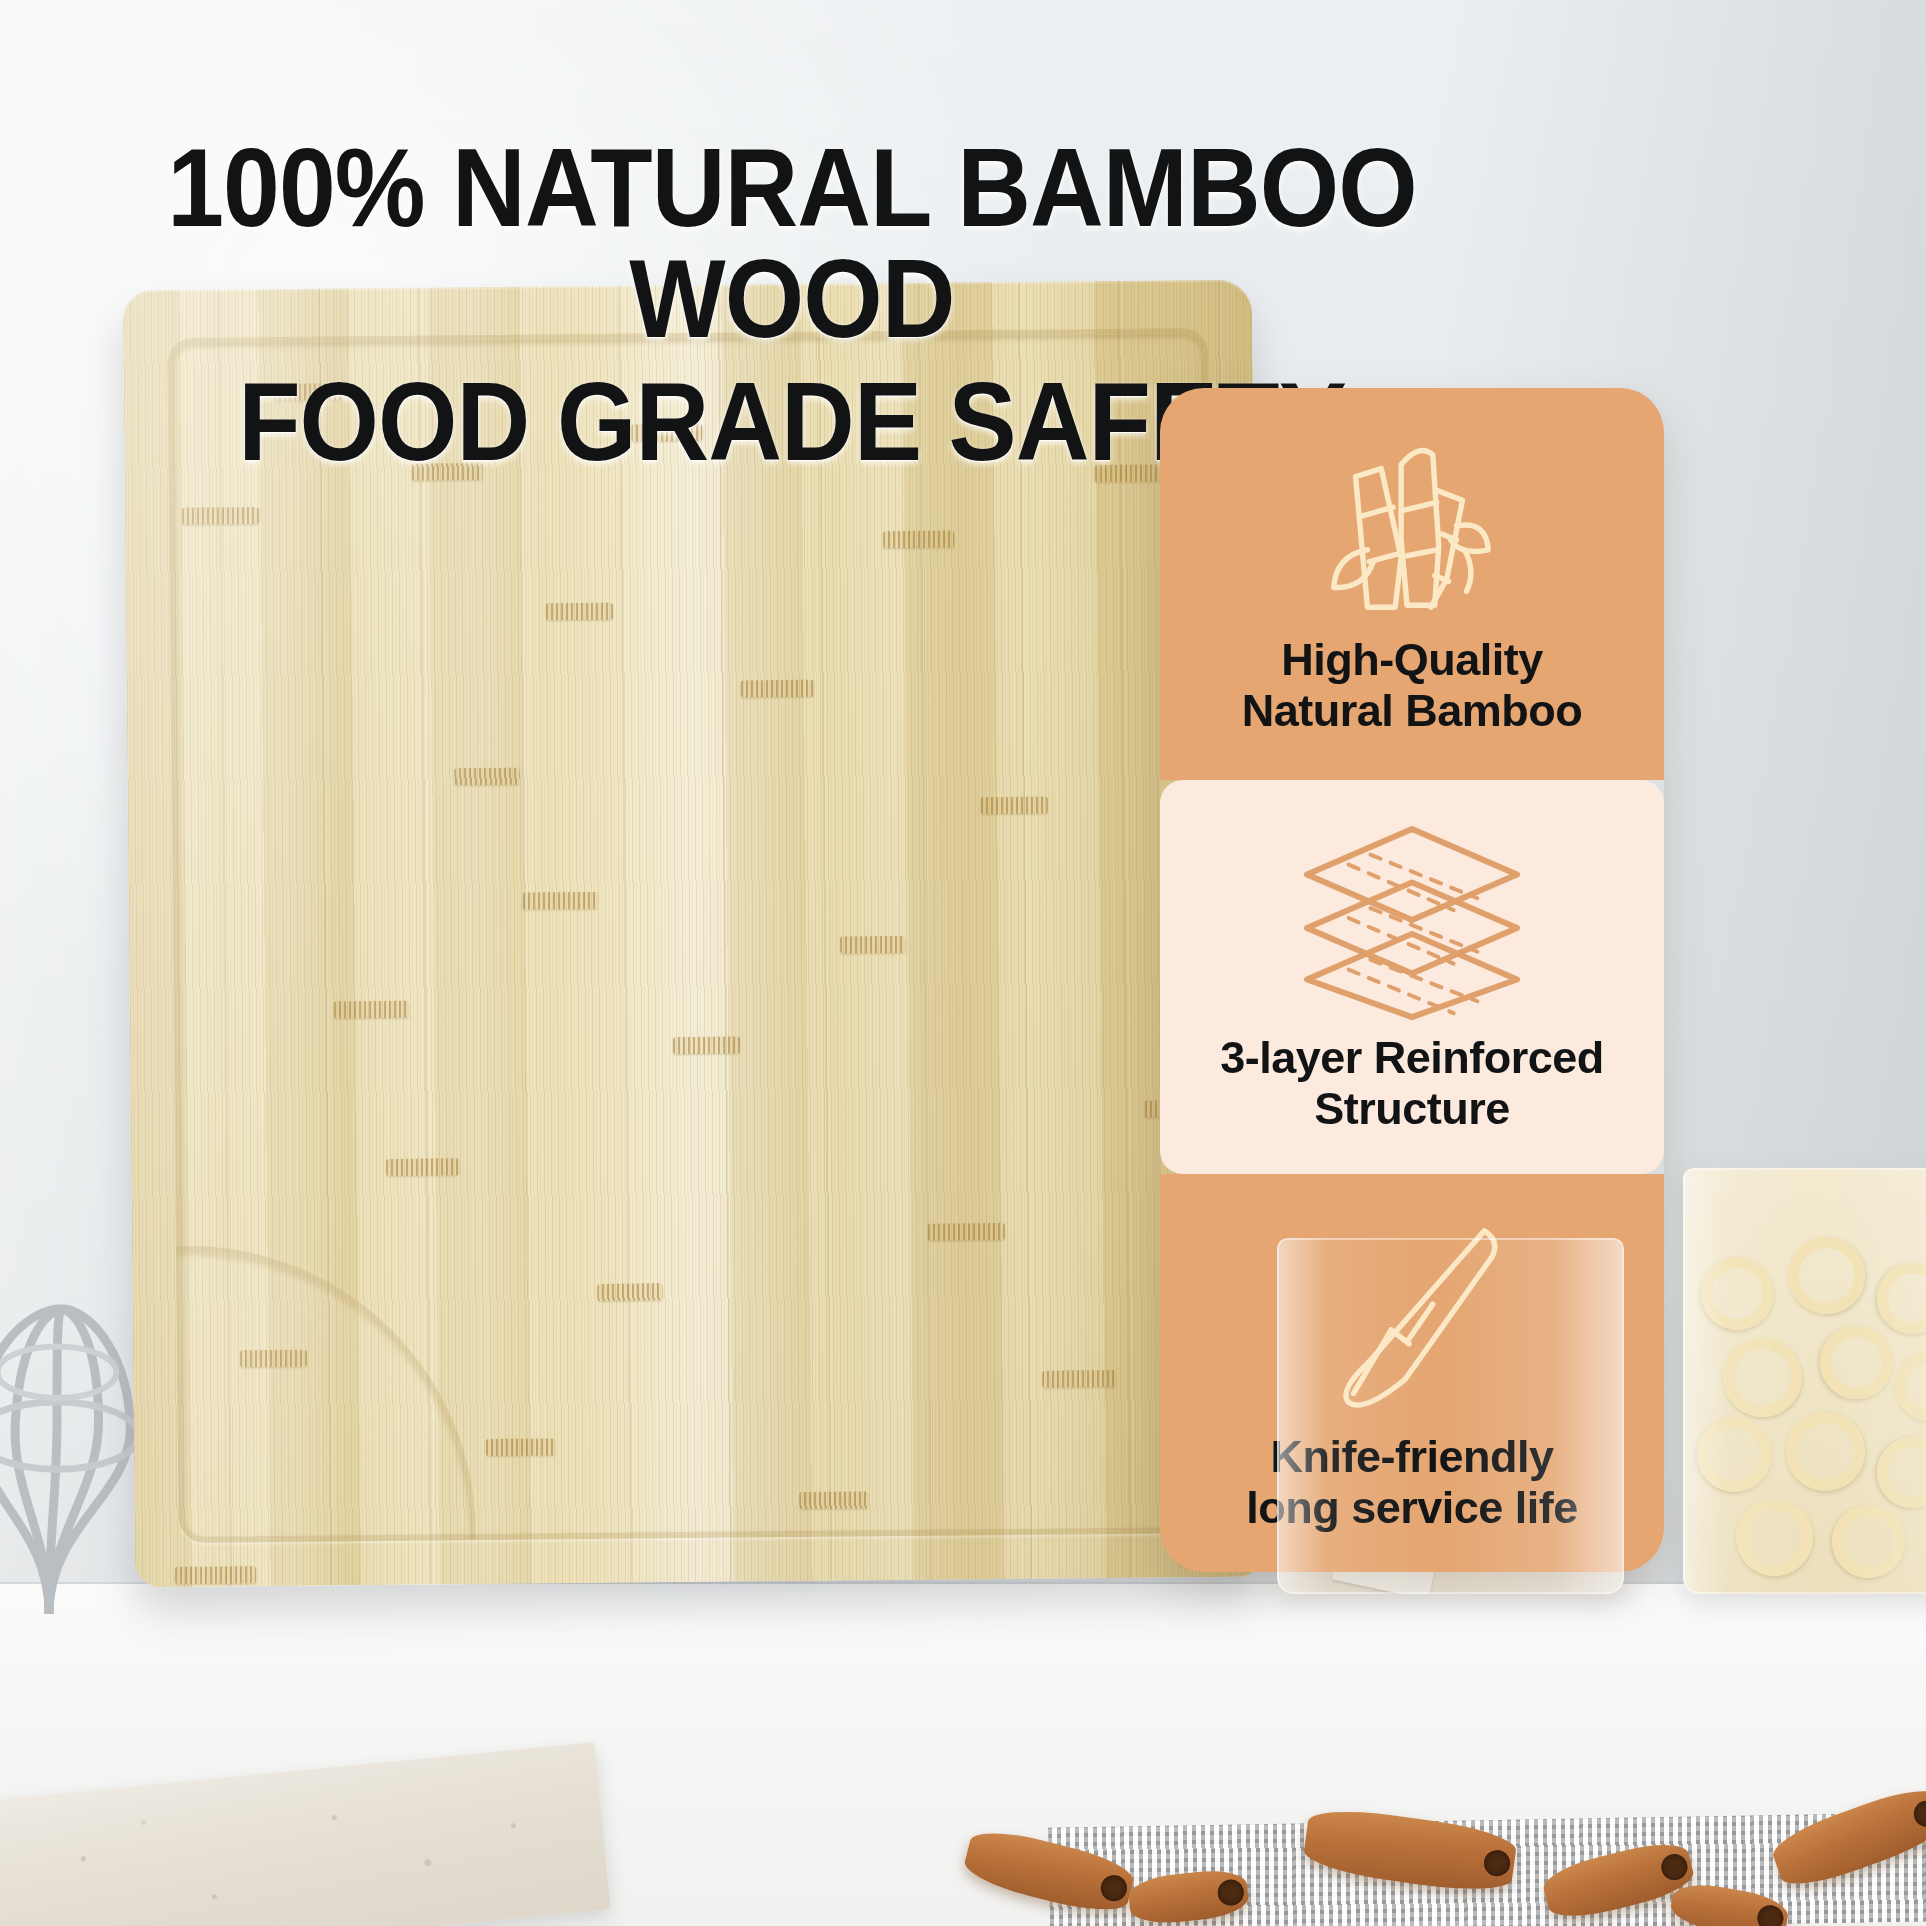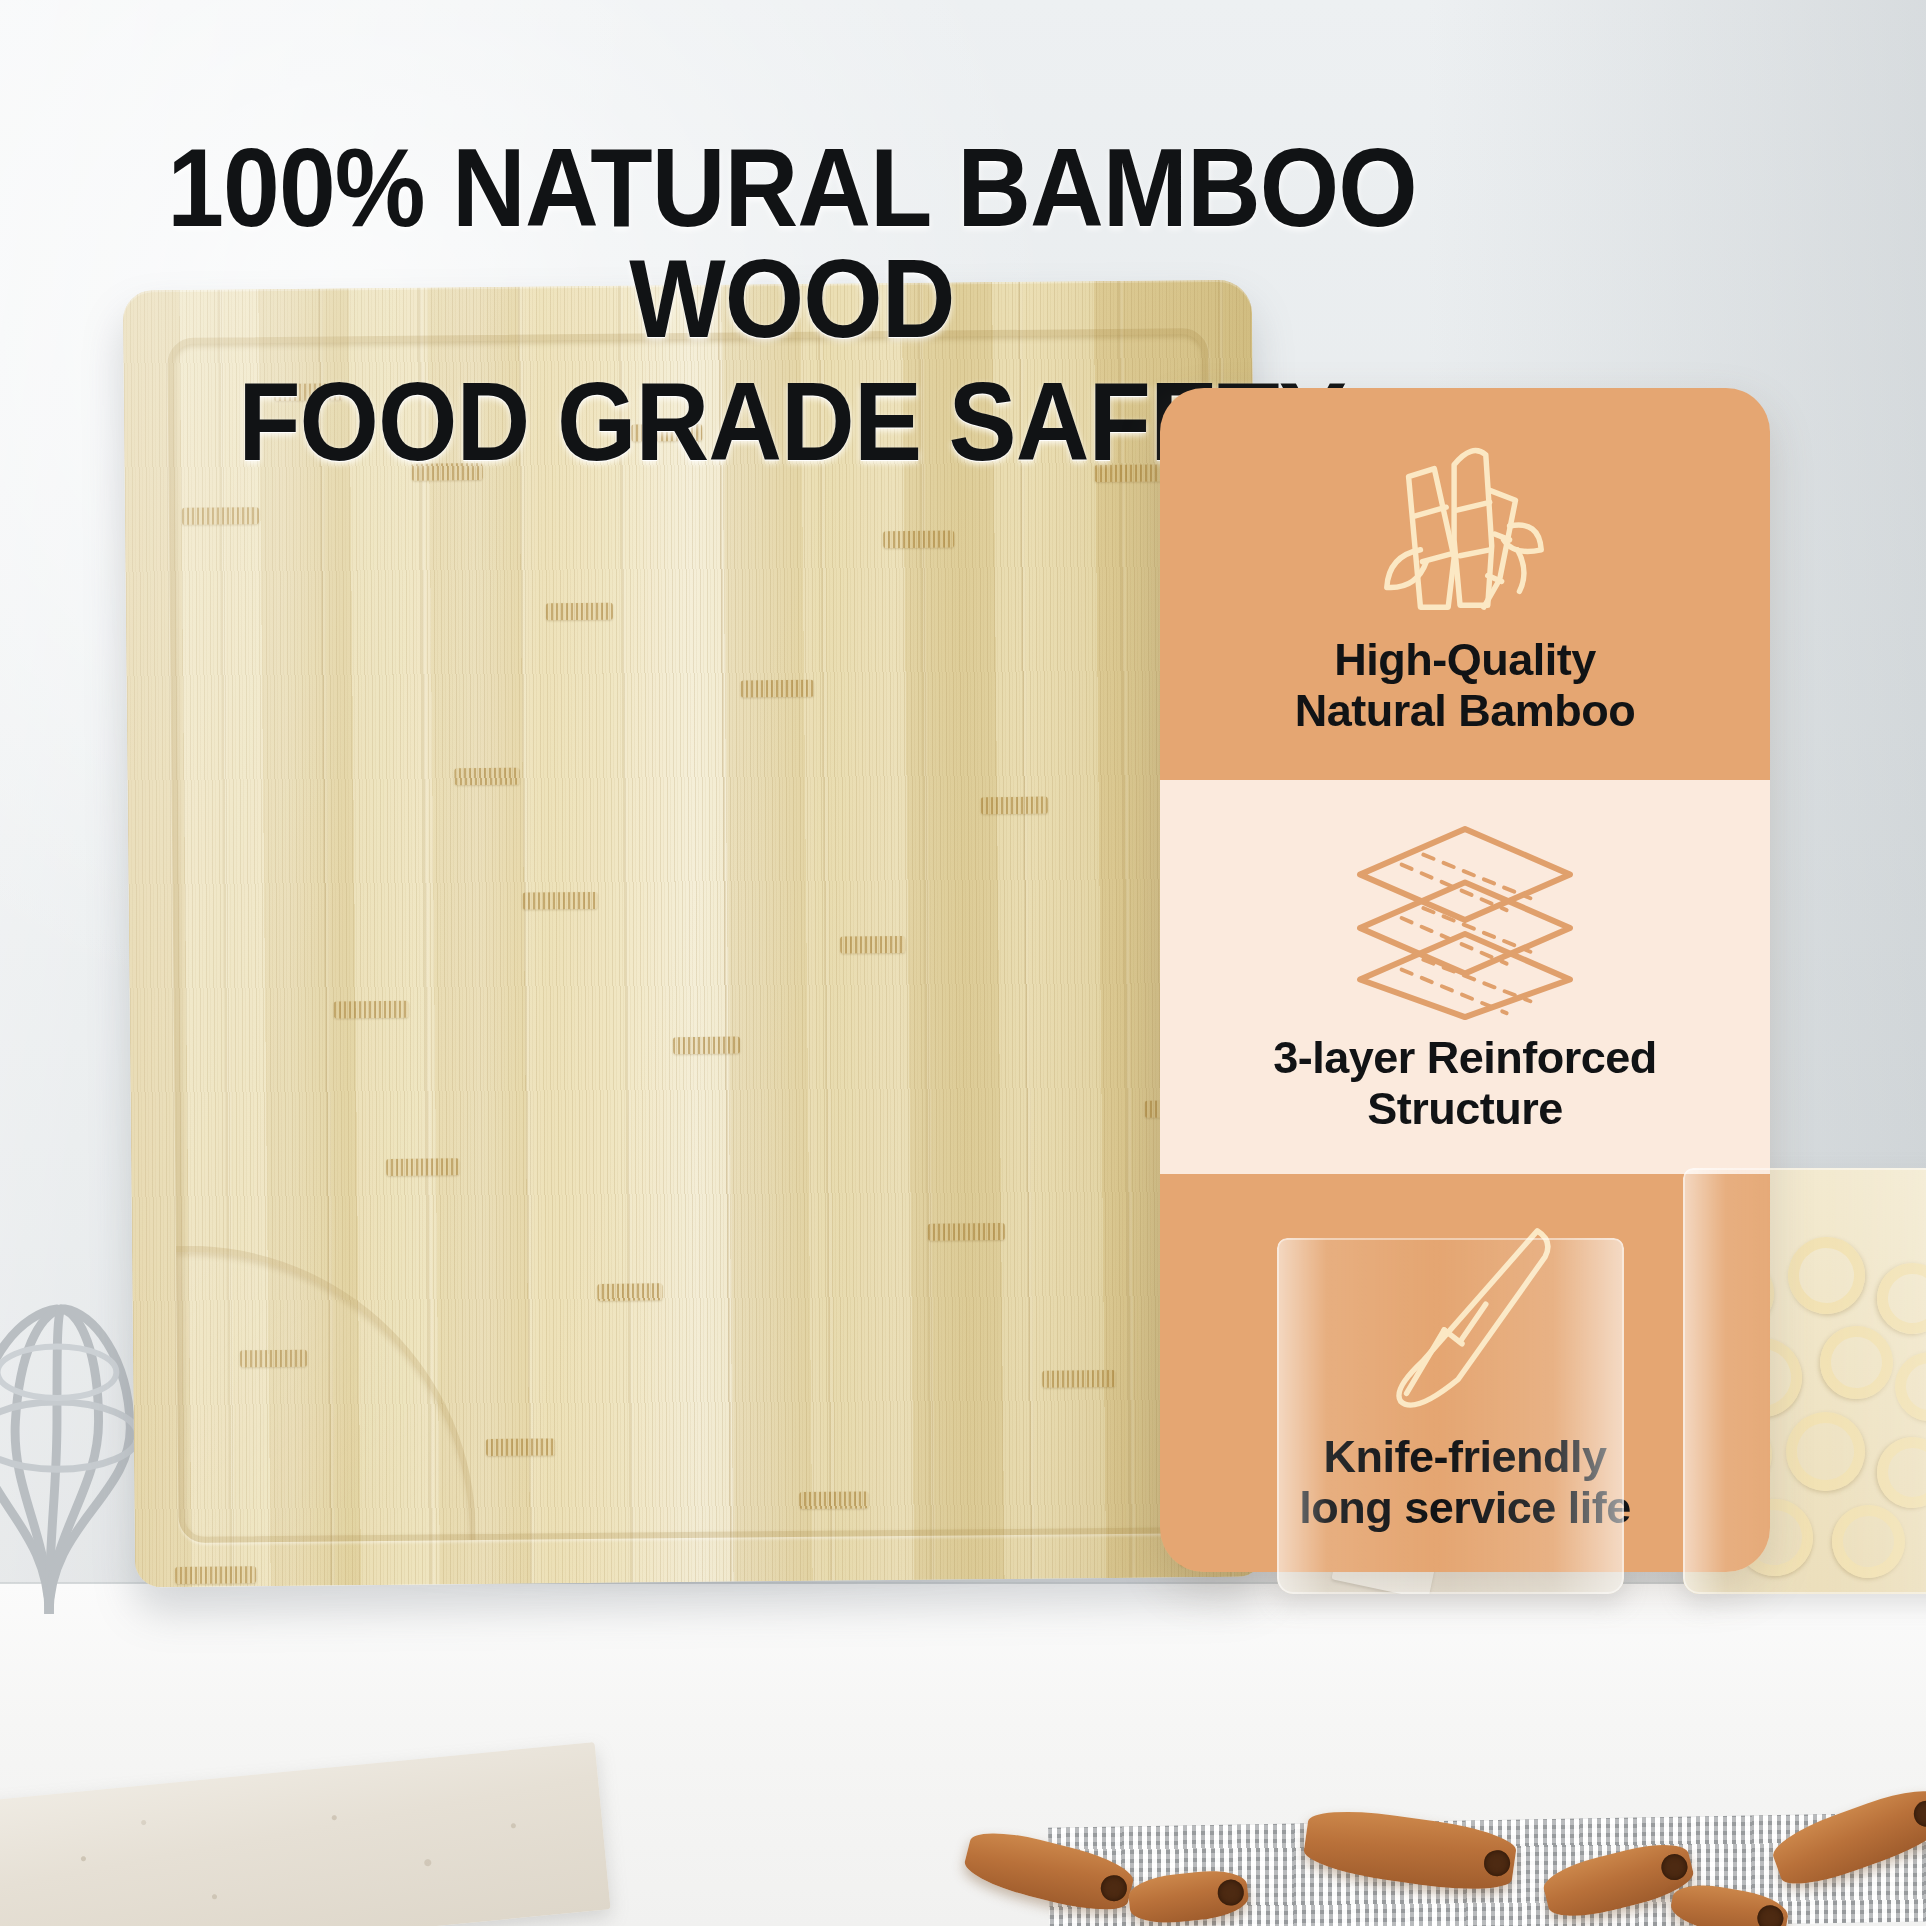--- a/index.html
+++ b/index.html
@@ -198,33 +198,33 @@
     transform:scaleX(.92);
     transform-origin:50% 0;
     text-shadow:0 3px 7px rgba(255,255,255,.85), 0 1px 0 rgba(255,255,255,.9);
     white-space:pre-line;
   }
   #headline .l2{ display:block; margin-top:12px; }
 
   
   #panel{
     position:absolute; left:1160px; top:388px;
-    width:610px; height:1184px;
+    width:504px; height:1184px;
     border-radius:44px;
     overflow:hidden;
     box-shadow:0 18px 44px rgba(120,100,80,.22);
   }
   .card{
     position:relative;
     display:flex; flex-direction:column;
     align-items:center; justify-content:center;
     width:100%;
   }
   .card.tan{ background:#e5a672; }
-  .card.cream{ background:#fbeadd; }
+  .card.cream{ background:#fbeadd;border-radius:23px; }
   #card1{ height:392px; }
   #card2{ height:394px; }
   #card3{ height:398px; }
 
   .cardIcon{ display:block; margin-bottom:6px; }
   .cardLabel{
     text-align:center;
     color:#111315;
     font-weight:700;
     font-size:45px;

